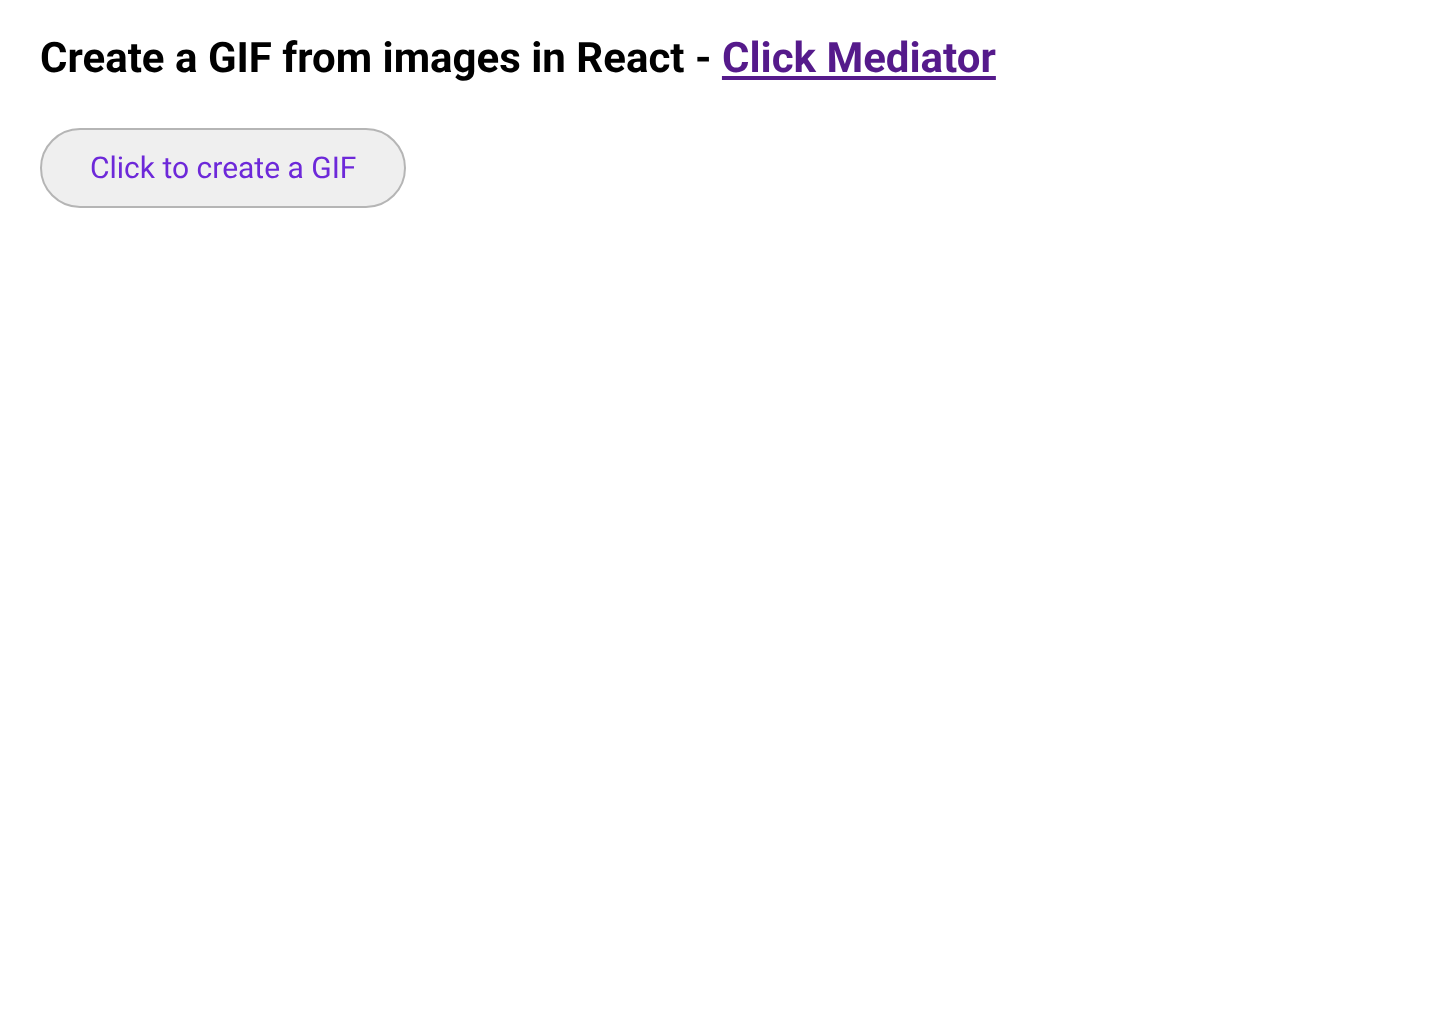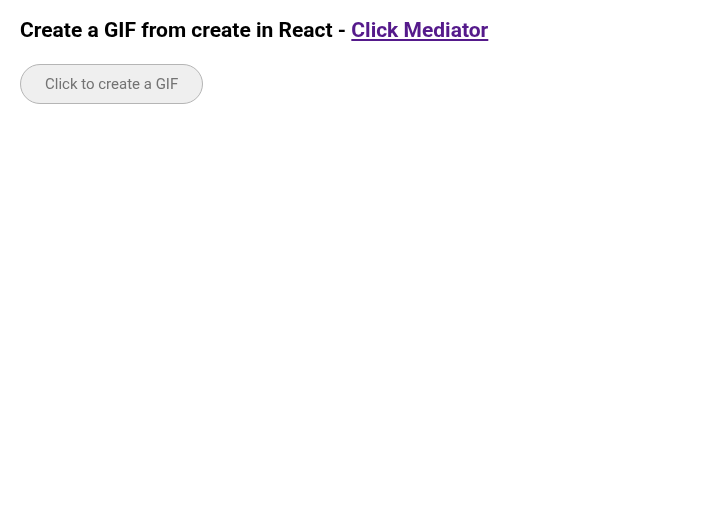--- a/index.html
+++ b/index.html
@@ -22,33 +22,33 @@
     .heading .link {
       color: #551A8B;
       text-decoration: underline;
       cursor: pointer;
     }
     .pill-button {
       display: inline-block;
       padding: 10px 24px;
       font-size: 15px;
       font-family: inherit;
-      color: #737373;
+      color: #6d28d9;
       background: #efefef;
       border: 1px solid #b5b5b5;
       border-radius: 999px;
       cursor: pointer;
       line-height: 1.2;
     }
   </style>
 </head>
 <body>
 
 
 
 <h3 class="heading">
-  <span>Create a GIF from create in React - </span><a class="link">Click Mediator</a>
+  <span>Create a GIF from images in React - </span><a class="link">Click Mediator</a>
 </h3>
 
 <button class="pill-button">Click to create a GIF</button>
 
 
 
 
 </body></html>

